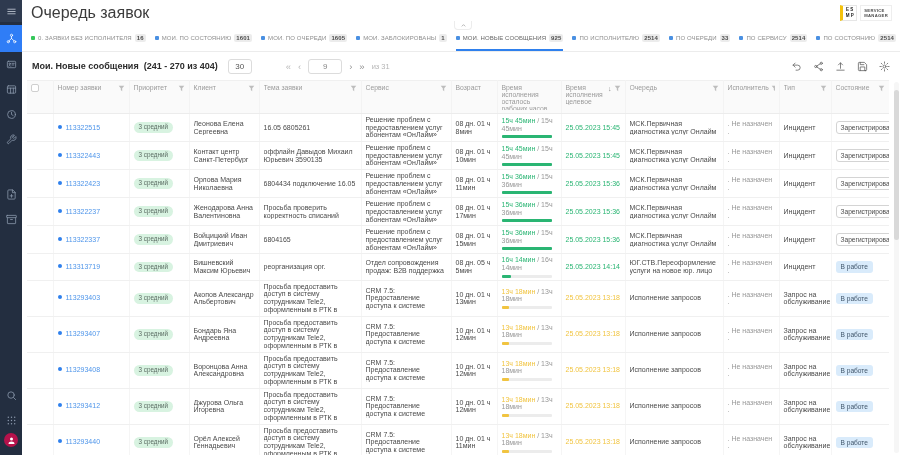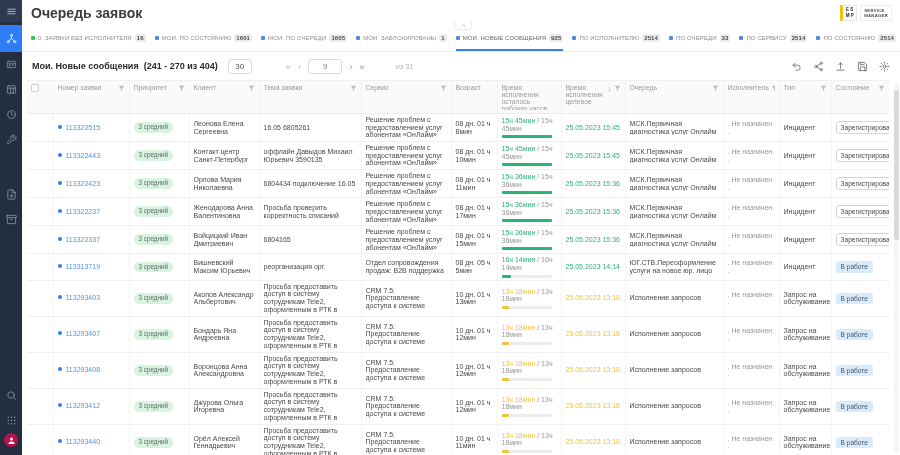--- a/index.html
+++ b/index.html
@@ -14,21 +14,21 @@
   .sb-item.active{background:#2f7df6;color:#fff;height:27px;}
   .sb-gap{height:30px;}
   .sb-flex{flex:1;}
   .avatar{width:14px;height:14px;border-radius:50%;background:#b5124b;display:flex;align-items:center;justify-content:center;margin:0 auto 8px;color:#fff;cursor:pointer;}
   .avatar svg{width:9px;height:9px;}
 
   
   .main{flex:1;position:relative;background:#fff;overflow:hidden;display:flex;flex-direction:column;}
 
   .page-header{height:26px;display:flex;align-items:center;padding:0 8px 0 9px;flex-shrink:0;}
-  .page-title{font-size:14px;font-weight:700;color:#3c3c3c;}
+  .page-title{font-size:16px;font-weight:400;color:#3c3c3c;}
   .brand{margin-left:auto;display:flex;align-items:center;gap:3px;}
   .brand-box{width:17px;height:16px;border:1px solid #e6e6e6;border-left:3px solid #f4c20d;display:flex;flex-direction:column;align-items:center;justify-content:center;font-size:4.5px;font-weight:700;color:#1d1d1d;line-height:1.25;background:#fff;}
   .brand-name{font-size:4.2px;font-weight:700;color:#4a4a4a;line-height:1.3;border:1px solid #eee;padding:2px 3px;letter-spacing:.3px;}
 
   .collapse-btn{position:absolute;top:21px;left:432px;width:18px;height:9px;border:1px solid #ececec;border-top:none;border-radius:0 0 4px 4px;display:flex;align-items:center;justify-content:center;background:#fff;color:#9a9a9a;z-index:5;cursor:pointer;}
   .collapse-btn svg{width:7px;height:7px;}
 
   .tabs-bar{height:26px;border-bottom:1px solid #ececec;display:flex;align-items:stretch;gap:9px;padding:0 9px;flex-shrink:0;white-space:nowrap;overflow:hidden;}
   .tab{display:flex;align-items:center;gap:3px;font-size:6px;letter-spacing:.1px;color:#8e8e8e;border-bottom:2px solid transparent;cursor:pointer;}
   .tab.active{border-bottom-color:#2f80ed;color:#666;}
@@ -36,21 +36,21 @@
   .tab-count{background:#ececec;border-radius:2px;padding:1px 2px;font-weight:700;color:#4c4c4c;font-size:6px;}
 
   .toolbar{height:28px;display:flex;align-items:center;padding:0 10px;flex-shrink:0;}
   .view-title{font-size:9px;font-weight:700;color:#2b2b2b;}
   .range{font-size:9px;font-weight:700;color:#2b2b2b;margin-left:5px;}
   .page-size{width:24px;height:15px;border:1px solid #dcdcdc;border-radius:3px;font-size:8px;text-align:center;color:#555;margin-left:10px;}
   .pager{display:flex;align-items:center;gap:7px;margin-left:34px;font-size:9.5px;color:#b9b9b9;}
   .pager .nav{cursor:pointer;}
   .pager .nav.dark{color:#8f8f8f;}
   .page-input{width:34px;height:15px;border:1px solid #dcdcdc;border-radius:3px;font-size:8px;text-align:center;color:#888;}
-  .pager-total{font-size:7.5px;color:#b5b5b5;margin-left:24px;}
+  .pager-total{font-size:7.5px;color:#b5b5b5;}
   .tb-icons{margin-left:auto;display:flex;gap:11px;align-items:center;color:#5f5f5f;}
   .tb-icons svg{width:11px;height:11px;cursor:pointer;}
 
   
   .table-wrap{margin:0 6px 0 5px;flex:1;overflow:hidden;}
   table{border-collapse:collapse;table-layout:fixed;width:862px;}
   thead th{background:#fafafa;border-top:1px solid #f0f0f0;border-bottom:1px solid #ececec;border-right:1px solid #f3f3f3;padding:3px 4px;font-size:6.8px;font-weight:400;color:#9b9b9b;text-align:left;vertical-align:top;height:28px;overflow:hidden;}
   thead th .th-in{display:flex;justify-content:space-between;gap:2px;max-height:26px;overflow:hidden;}
   .h-icons{display:flex;gap:2px;align-items:flex-start;flex-shrink:0;padding-top:1px;}
   .sort-arrow{font-size:7px;color:#8a8a8a;line-height:1;}

